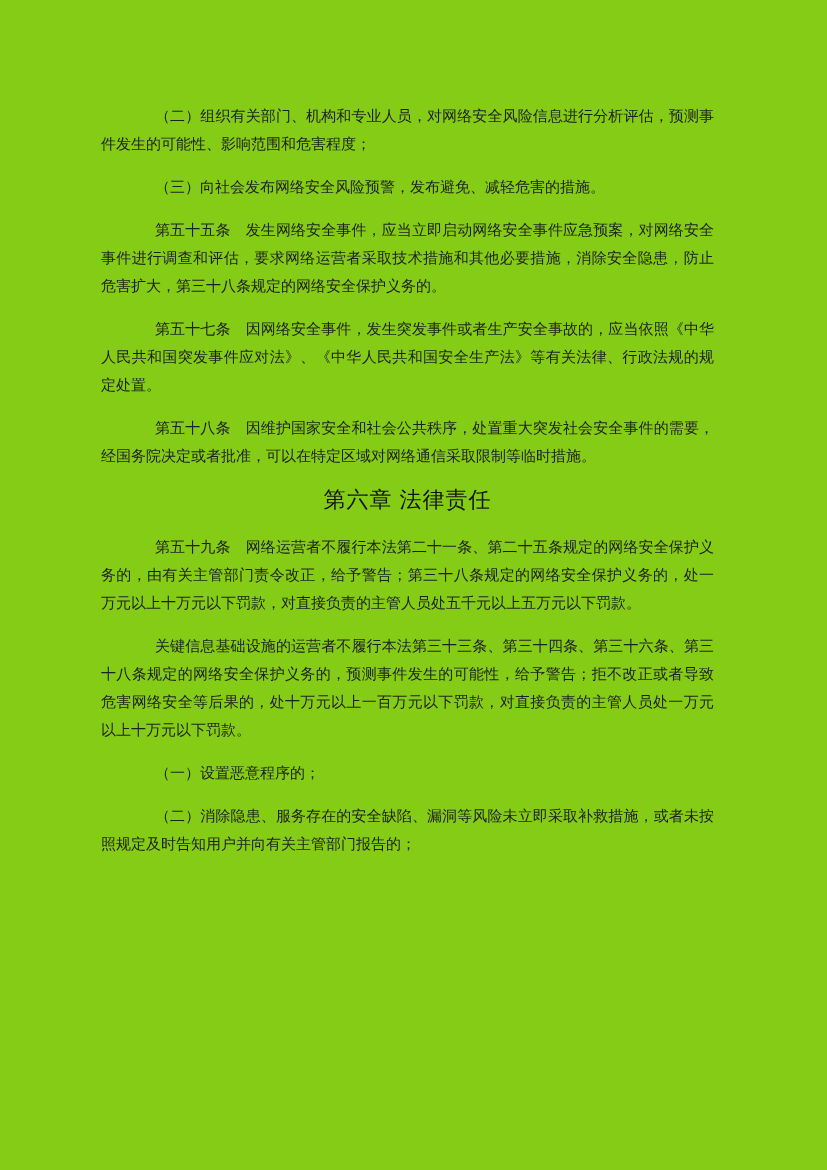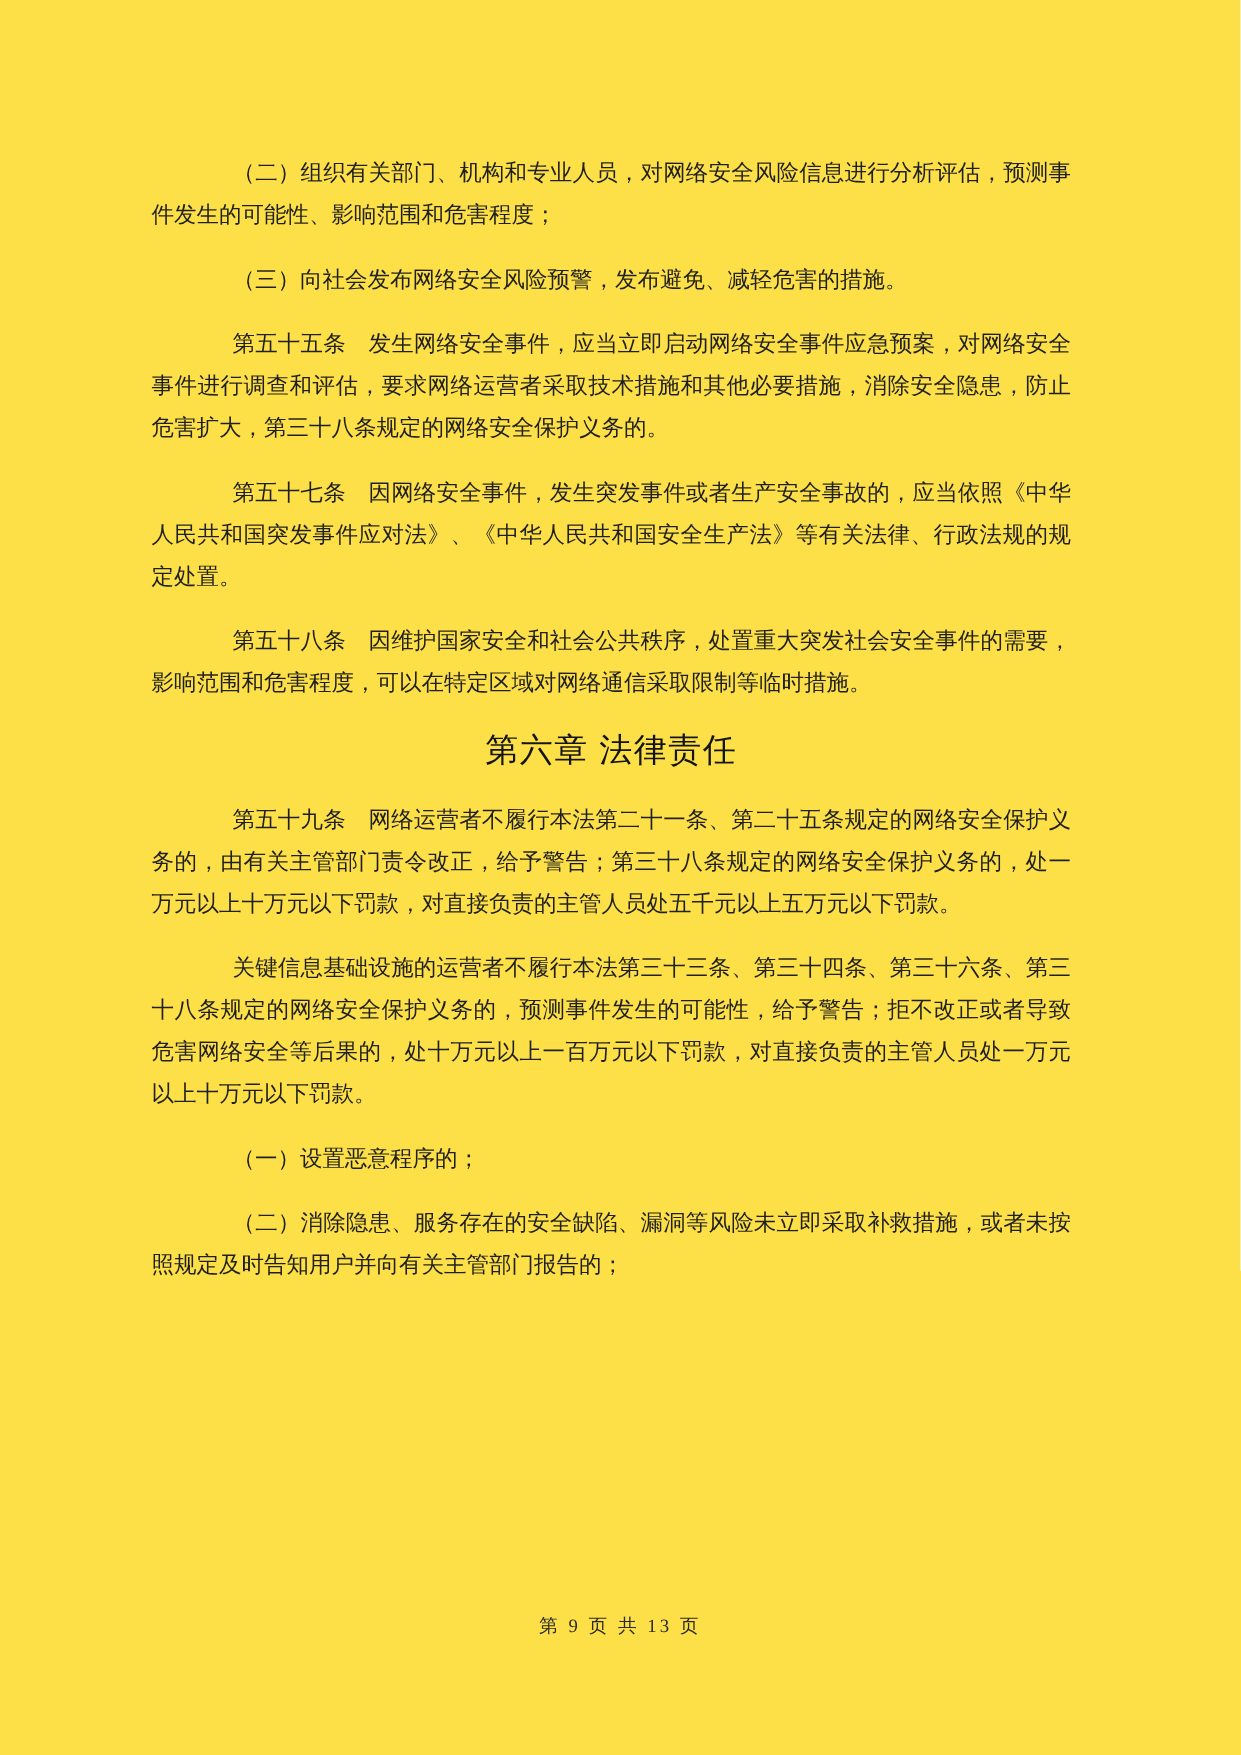--- a/index.html
+++ b/index.html
@@ -4,21 +4,21 @@
 <style>
   html, body {
     margin: 0;
     padding: 0;
     background: #ffffff;
   }
   .page {
     position: relative;
     width: 827px;
     height: 1170px;
-    background: #fde047;
+    background: #84cc16;
     overflow: hidden;
     font-family: "Liberation Serif", "DejaVu Serif", serif;
     color: #1f1f1f;
   }
   .doc-body {
     position: absolute;
     left: 101px;
     top: 102px;
     width: 613px;
     font-size: 15px;
@@ -56,23 +56,20 @@
 </style>
 </head>
 <body>
 
 <div class="page">
   <main class="doc-body">
       <p class="para">（二）组织有关部门、机构和专业人员，对网络安全风险信息进行分析评估，预测事件发生的可能性、影响范围和危害程度；</p>
       <p class="para">（三）向社会发布网络安全风险预警，发布避免、减轻危害的措施。</p>
       <p class="para">第五十五条　发生网络安全事件，应当立即启动网络安全事件应急预案，对网络安全事件进行调查和评估，要求网络运营者采取技术措施和其他必要措施，消除安全隐患，防止危害扩大，第三十八条规定的网络安全保护义务的。</p>
       <p class="para">第五十七条　因网络安全事件，发生突发事件或者生产安全事故的，应当依照《中华人民共和国突发事件应对法》、《中华人民共和国安全生产法》等有关法律、行政法规的规定处置。</p>
-      <p class="para">第五十八条　因维护国家安全和社会公共秩序，处置重大突发社会安全事件的需要，影响范围和危害程度，可以在特定区域对网络通信采取限制等临时措施。</p>
+      <p class="para">第五十八条　因维护国家安全和社会公共秩序，处置重大突发社会安全事件的需要，经国务院决定或者批准，可以在特定区域对网络通信采取限制等临时措施。</p>
       <h2 class="chapter-heading">第六章 法律责任</h2>
       <p class="para">第五十九条　网络运营者不履行本法第二十一条、第二十五条规定的网络安全保护义务的，由有关主管部门责令改正，给予警告；第三十八条规定的网络安全保护义务的，处一万元以上十万元以下罚款，对直接负责的主管人员处五千元以上五万元以下罚款。</p>
       <p class="para">关键信息基础设施的运营者不履行本法第三十三条、第三十四条、第三十六条、第三十八条规定的网络安全保护义务的，预测事件发生的可能性，给予警告；拒不改正或者导致危害网络安全等后果的，处十万元以上一百万元以下罚款，对直接负责的主管人员处一万元以上十万元以下罚款。</p>
       <p class="para">（一）设置恶意程序的；</p>
       <p class="para">（二）消除隐患、服务存在的安全缺陷、漏洞等风险未立即采取补救措施，或者未按照规定及时告知用户并向有关主管部门报告的；</p>
     </main>
-  <footer class="page-footer">
-    <span>第 9 页 共 13 页</span>
-  </footer>
 </div>
 
 </body></html>

